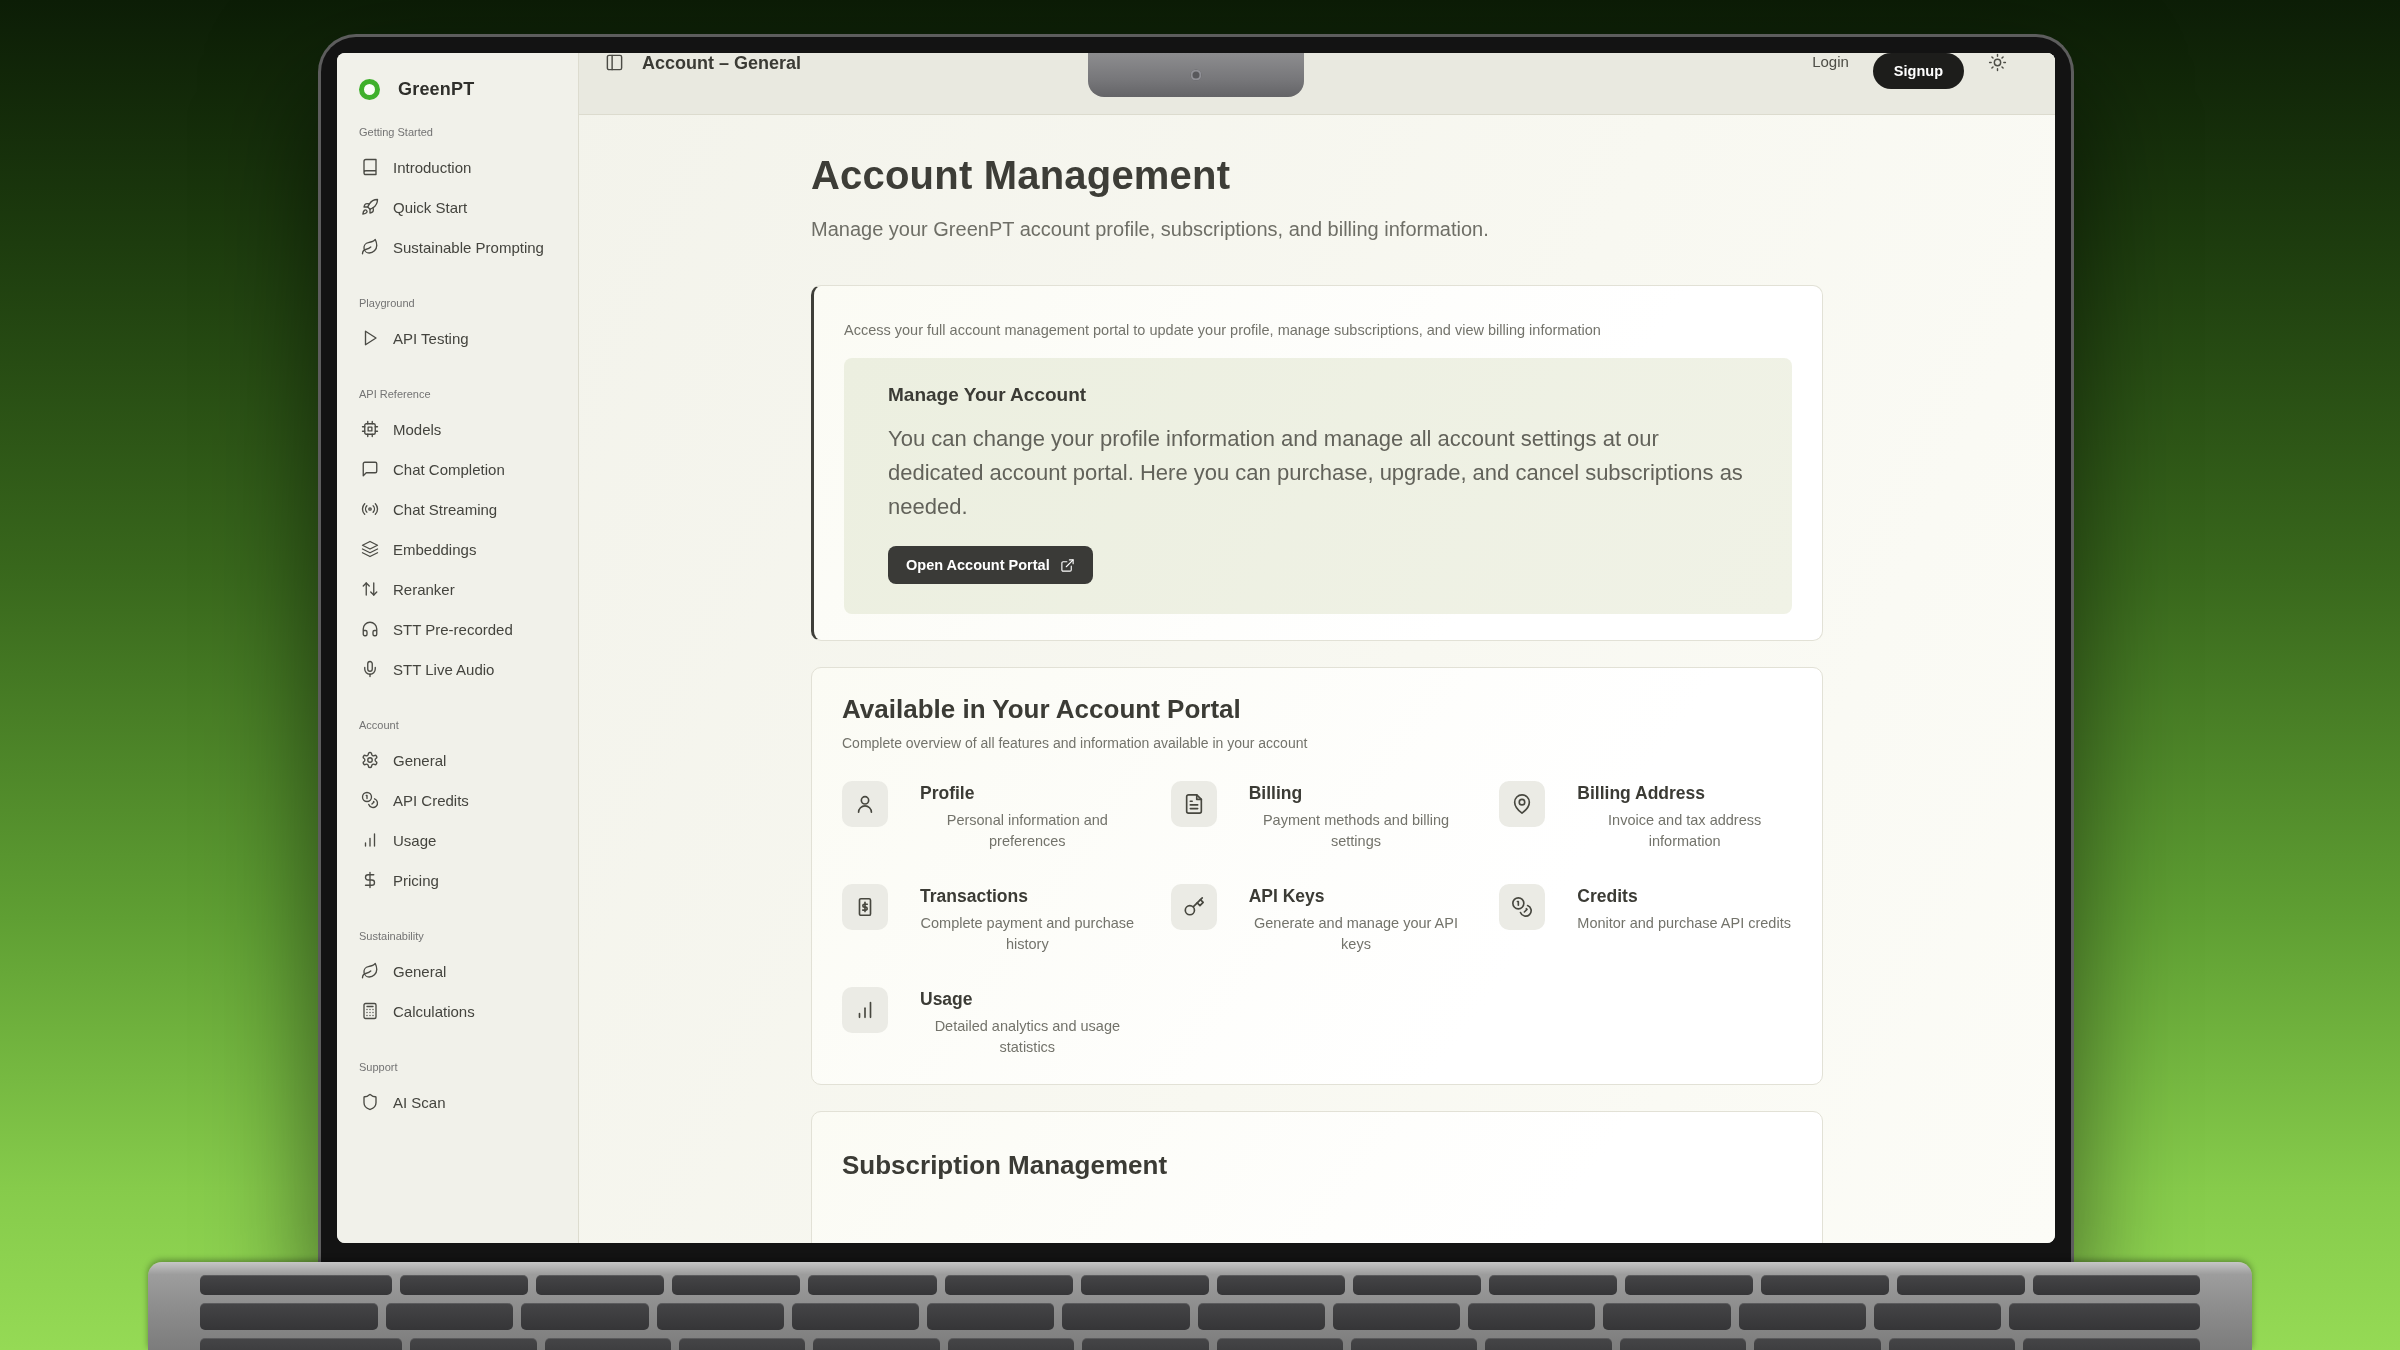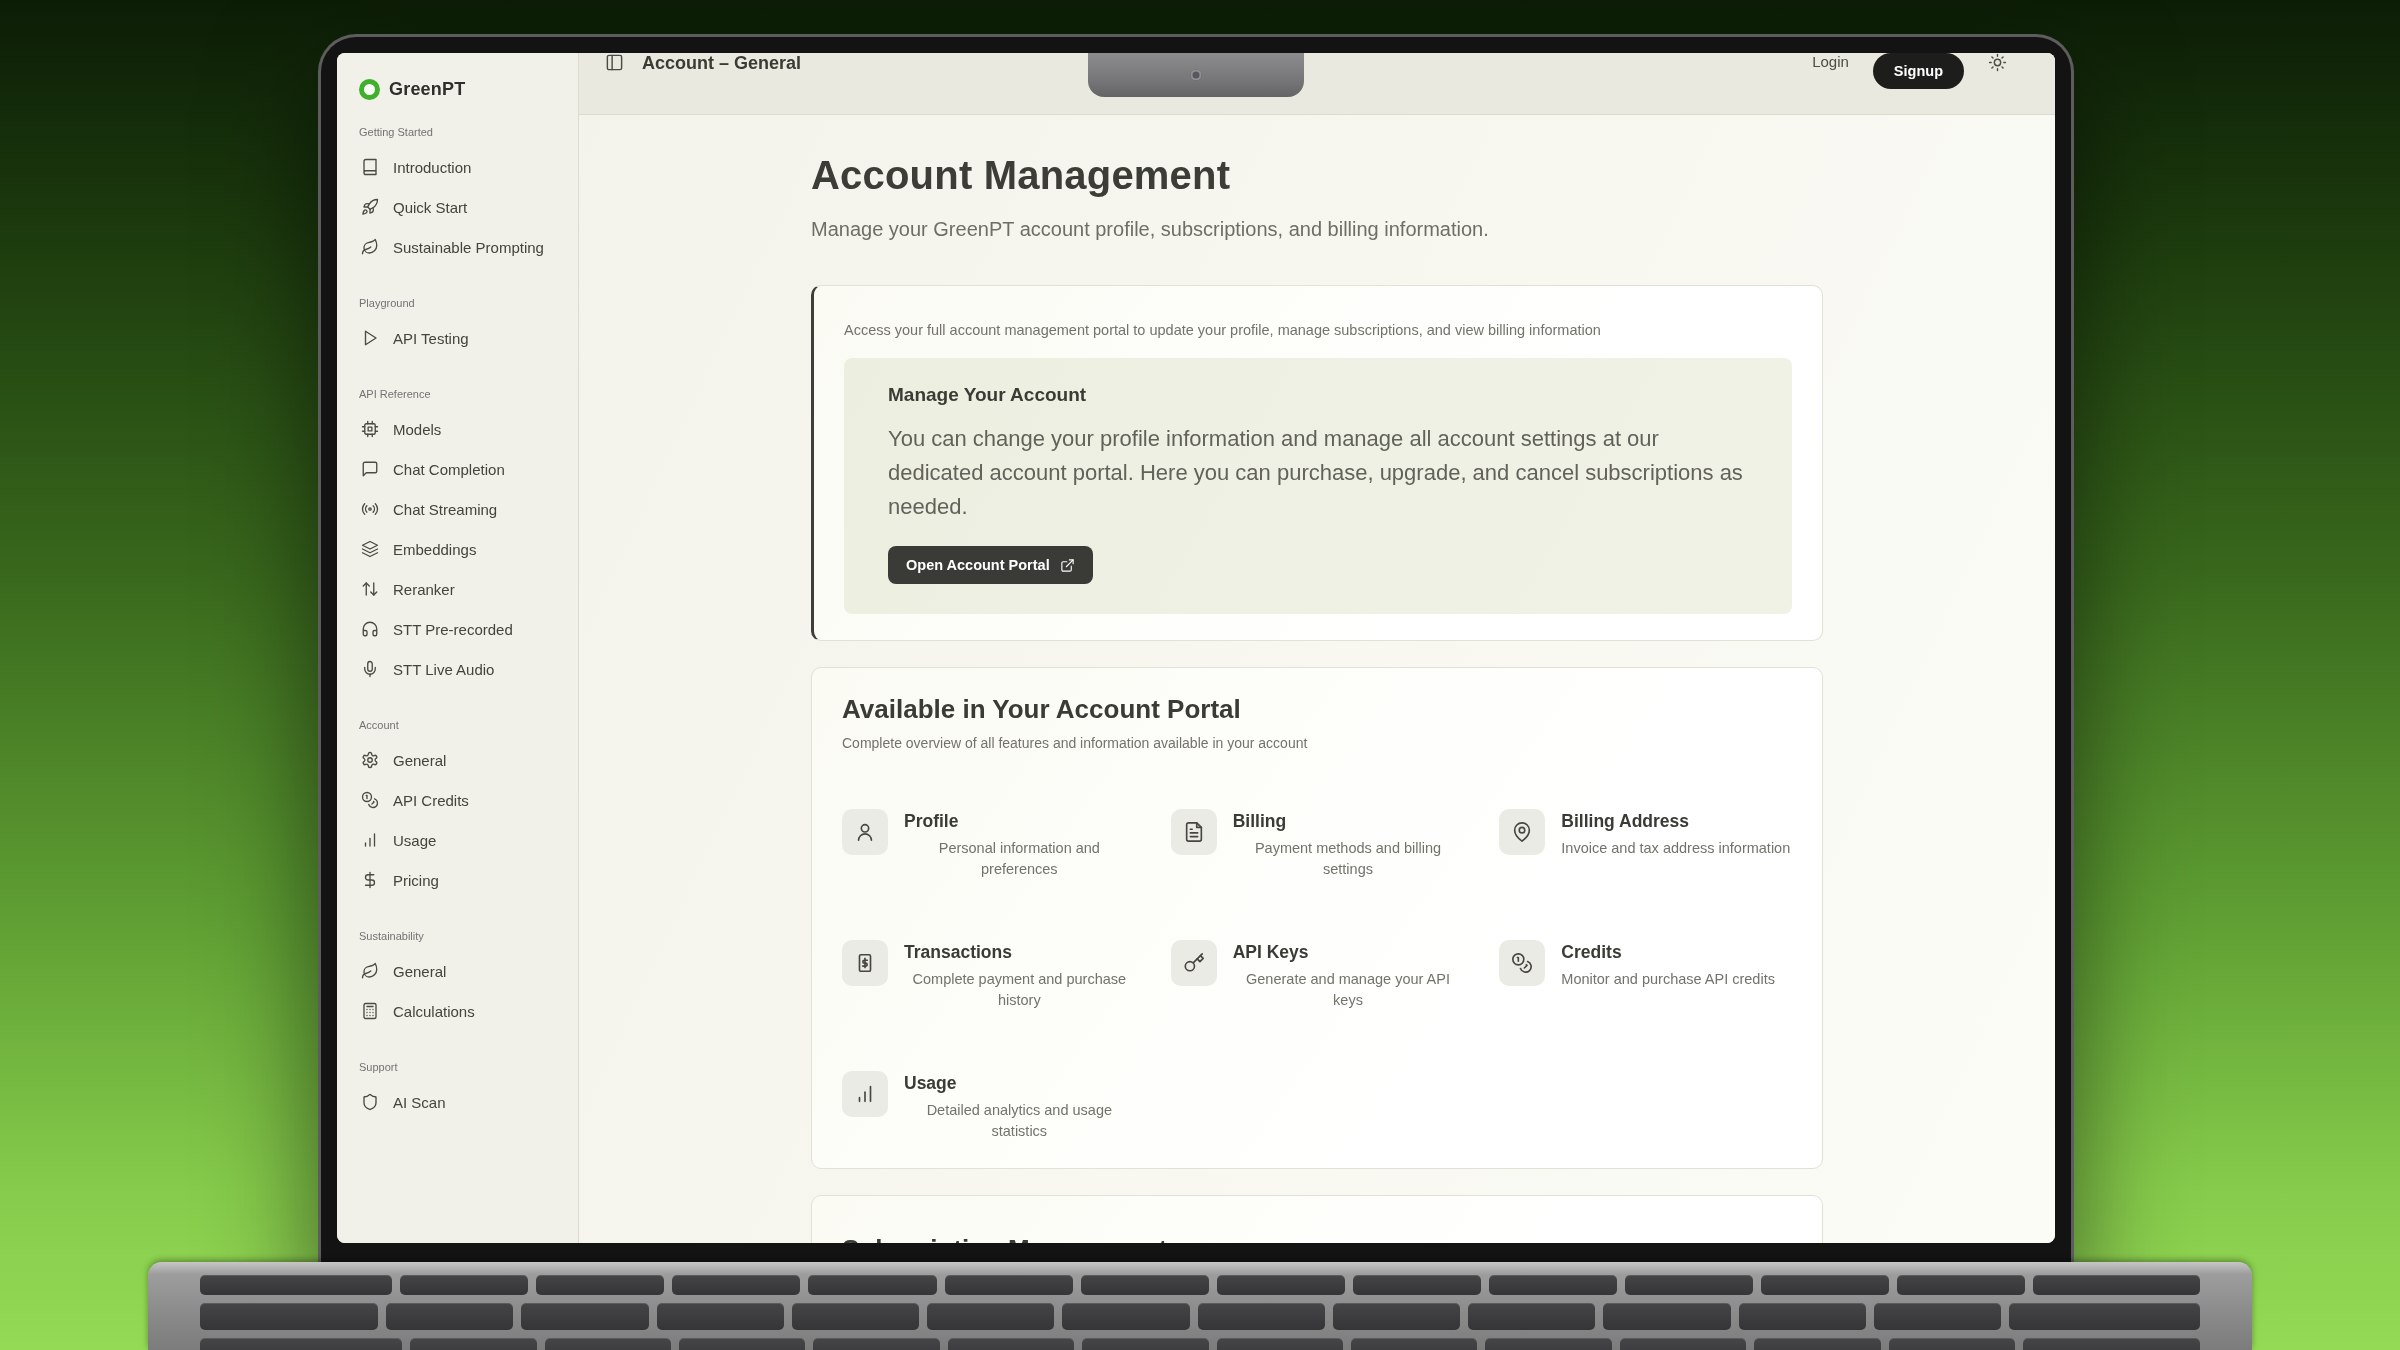--- a/index.html
+++ b/index.html
@@ -41,21 +41,21 @@
   }
   .keys { padding:13px 52px 0; display:flex; flex-direction:column; gap:8px; }
   .key-row { display:flex; gap:8px; }
   .key { background:linear-gradient(180deg,#454547,#353537); border-radius:5px; box-shadow:inset 0 1px 0 rgba(255,255,255,.12); }
 
   
   .sidebar {
     width:242px; flex:0 0 242px; background:#f1f1ea;
     border-right:1px solid #dddccf; padding:24px 20px 20px; overflow:hidden;
   }
-  .logo-row { display:flex; align-items:flex-end; gap:9px; margin:2px 0 26px 2px; }
+  .logo-row { display:flex; align-items:flex-end; gap:18px; margin:2px 0 26px 2px; }
   .logo-mark {
     width:21px; height:21px; border-radius:50%;
     border:5px solid var(--brand-green,#3fb02c);
     background:radial-gradient(circle at 30% 25%, #ffffff 0%, #f2fbea 100%);
   }
   .logo-text { font-size:18px; font-weight:700; color:#2f2f2b; letter-spacing:.2px; }
   .side-section-title { font-size:11px; color:#737373; margin:30px 2px 9px; font-weight:400; }
   .side-section:first-of-type .side-section-title { margin-top:8px; }
   .side-item { display:flex; align-items:center; gap:14px; height:40px; padding:0 4px; border-radius:7px; cursor:pointer; }
   .side-item .icon { width:18px; height:18px; color:#4b4b45; flex:0 0 18px; }
@@ -111,21 +111,21 @@
   }
   .portal-btn .icon { width:15px; height:15px; }
   .portal-btn .icon svg { width:100%; height:100%; }
 
   .features-title { font-size:26px; font-weight:700; color:#3b3b35; }
   .features-sub { font-size:14px; color:#73736b; margin-top:10px; }
   .features-grid {
     margin-top:30px; display:grid; grid-template-columns:1fr 1fr 1fr;
     column-gap:36px; row-gap:32px;
   }
-  .feature { display:flex; gap:16px;margin-top:28px; }
+  .feature { display:flex; gap:32px; }
   .feature-tile {
     width:46px; height:46px; flex:0 0 46px; border-radius:10px; background:#ebebe5;
     display:flex; align-items:center; justify-content:center; color:#47473f;
   }
   .feature-tile svg { width:22px; height:22px; }
   .feature-title { font-size:17.5px; font-weight:700; color:#3b3b35; margin-top:2px; }
   .feature-desc { font-size:14.5px; color:#73736b; line-height:1.45; margin-top:6px; max-width:232px;text-align:center; }
 
   .card.subscription { min-height:240px; }
   .sub-title { font-size:26px; font-weight:700; color:#3b3b35; margin-top:12px; }

